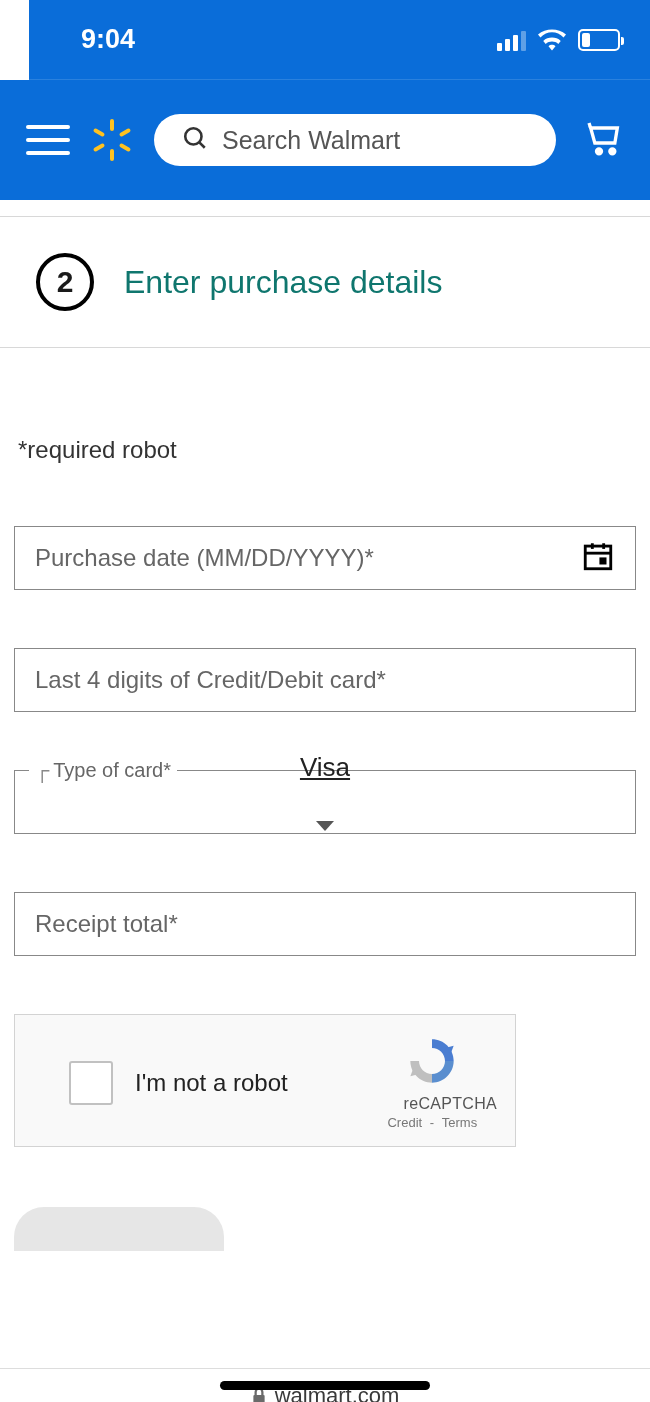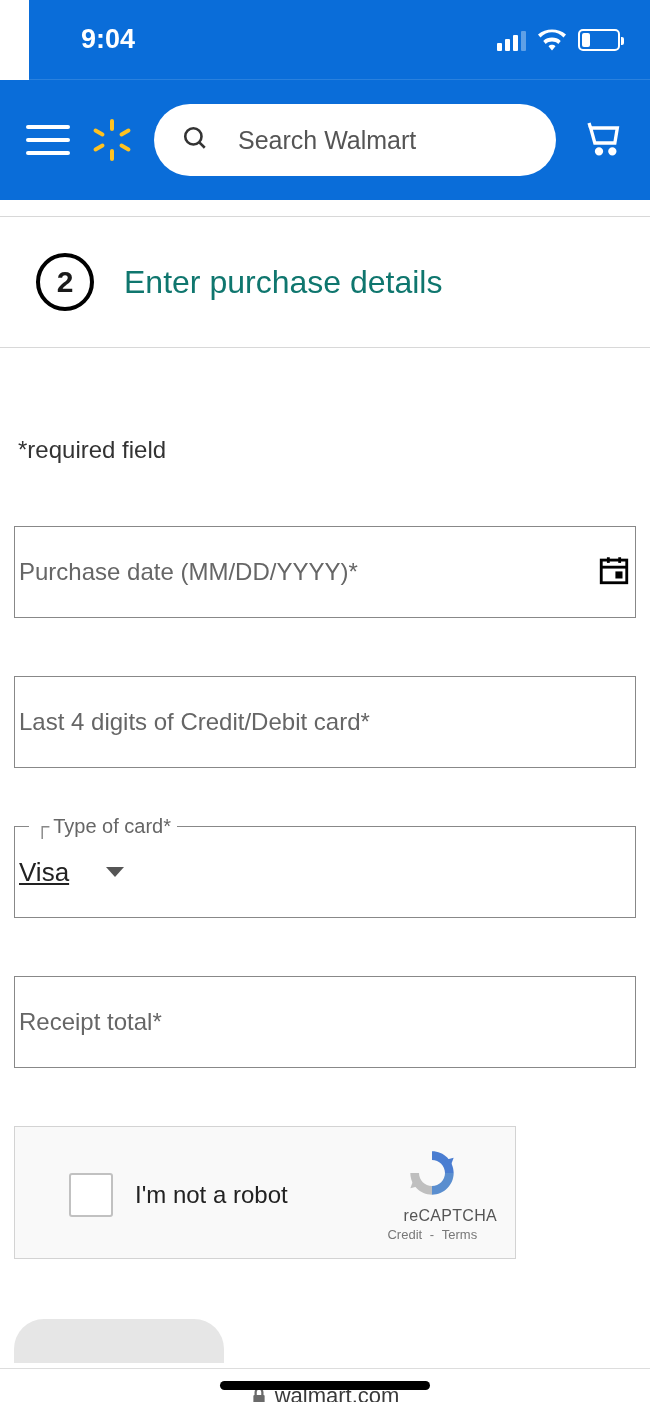--- a/index.html
+++ b/index.html
@@ -95,27 +95,27 @@
       height: 4px;
       background: #fff;
       border-radius: 2px;
     }
     .logo-spark {
       width: 44px;
       height: 44px;
     }
     .search-pill {
       flex: 1;
-      height: 72px;
+      height: 52px;
       background: #fff;
       border-radius: 40px;
       display: flex;
       align-items: center;
       padding: 0 28px;
-      gap: 30px;
+      gap: 14px;
     }
     .search-pill input {
       border: none;
       outline: none;
       font-size: 25px;
       color: #555;
       background: transparent;
       width: 100%;
     }
     .search-pill input::placeholder{color:#555;}
@@ -146,40 +146,40 @@
       color:#0f766e;
     }
 
     
     .form-wrap { padding: 88px 14px 0 14px; }
     .required-note { font-size:24px; color:#333; margin-bottom:62px; padding-left:4px;}
 
     .field {
       position:relative;
       border:1px solid #888;
-      height:92px;
+      height:64px;
       margin-bottom:58px;
       display:flex;
       align-items:center;
-      padding: 0 4px;
+      padding: 0 20px;
       background:#fff;
       gap:36px;
     }
     .field input {
       border:none;
       outline:none;
       width:100%;
       font-size:24px;
       color:#333;
       background:transparent;
     }
     .field input::placeholder{color:#666;}
     .field .field-icon { margin-left:10px; }
 
-    .field.select { justify-content:flex-start; }
+    .field.select { justify-content:flex-end;flex-direction:column; }
     .field.select .select-value { font-size:26px; color:#222;text-decoration:underline; }
     .field .caret-down svg{display:block;}
     .float-label {
       position:absolute;
       top:-12px;
       left:14px;
       background:#fff;
       padding:0 6px;
       font-size:20px;
       color:#666;
@@ -310,21 +310,21 @@
 
 <div class="step-header-line"></div>
 <div class="step-header-border">
   <div class="step-row">
     <div class="step-circle">2</div>
     <div class="step-title">Enter purchase details</div>
   </div>
 </div>
 
 <div class="form-wrap">
-  <div class="required-note">*required field</div>
+  <div class="required-note">*required robot</div>
 
   <div class="field">
     <input type="text" placeholder="Purchase date (MM/DD/YYYY)*" style="">
     <span class="field-icon">
       <svg width="34" height="34" viewBox="0 0 24 24" fill="none" stroke="#000" stroke-width="2">
           <rect x="3" y="5" width="18" height="16"></rect>
           <line x1="3" y1="10" x2="21" y2="10"></line>
           <line x1="8" y1="3" x2="8" y2="7"></line>
           <line x1="16" y1="3" x2="16" y2="7"></line>
           <rect x="14" y="14" width="3" height="3" fill="#000"></rect>

